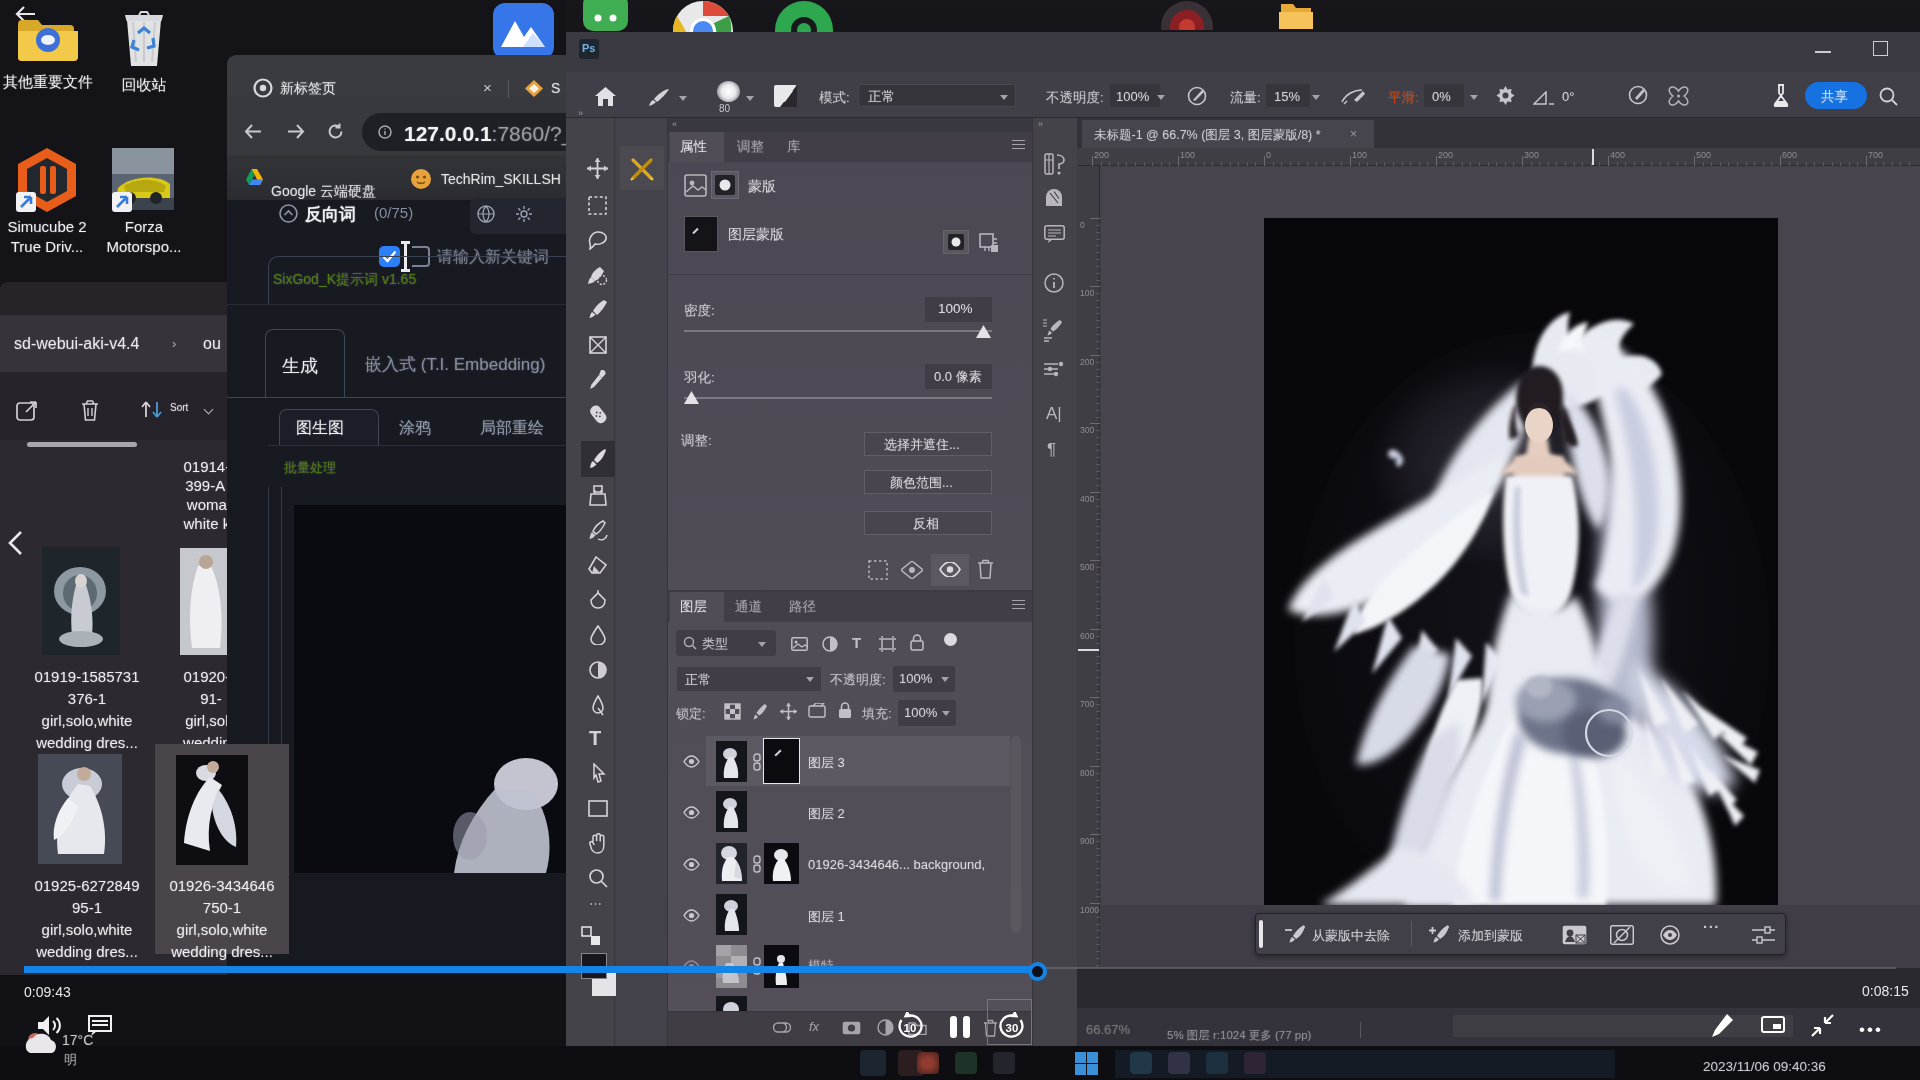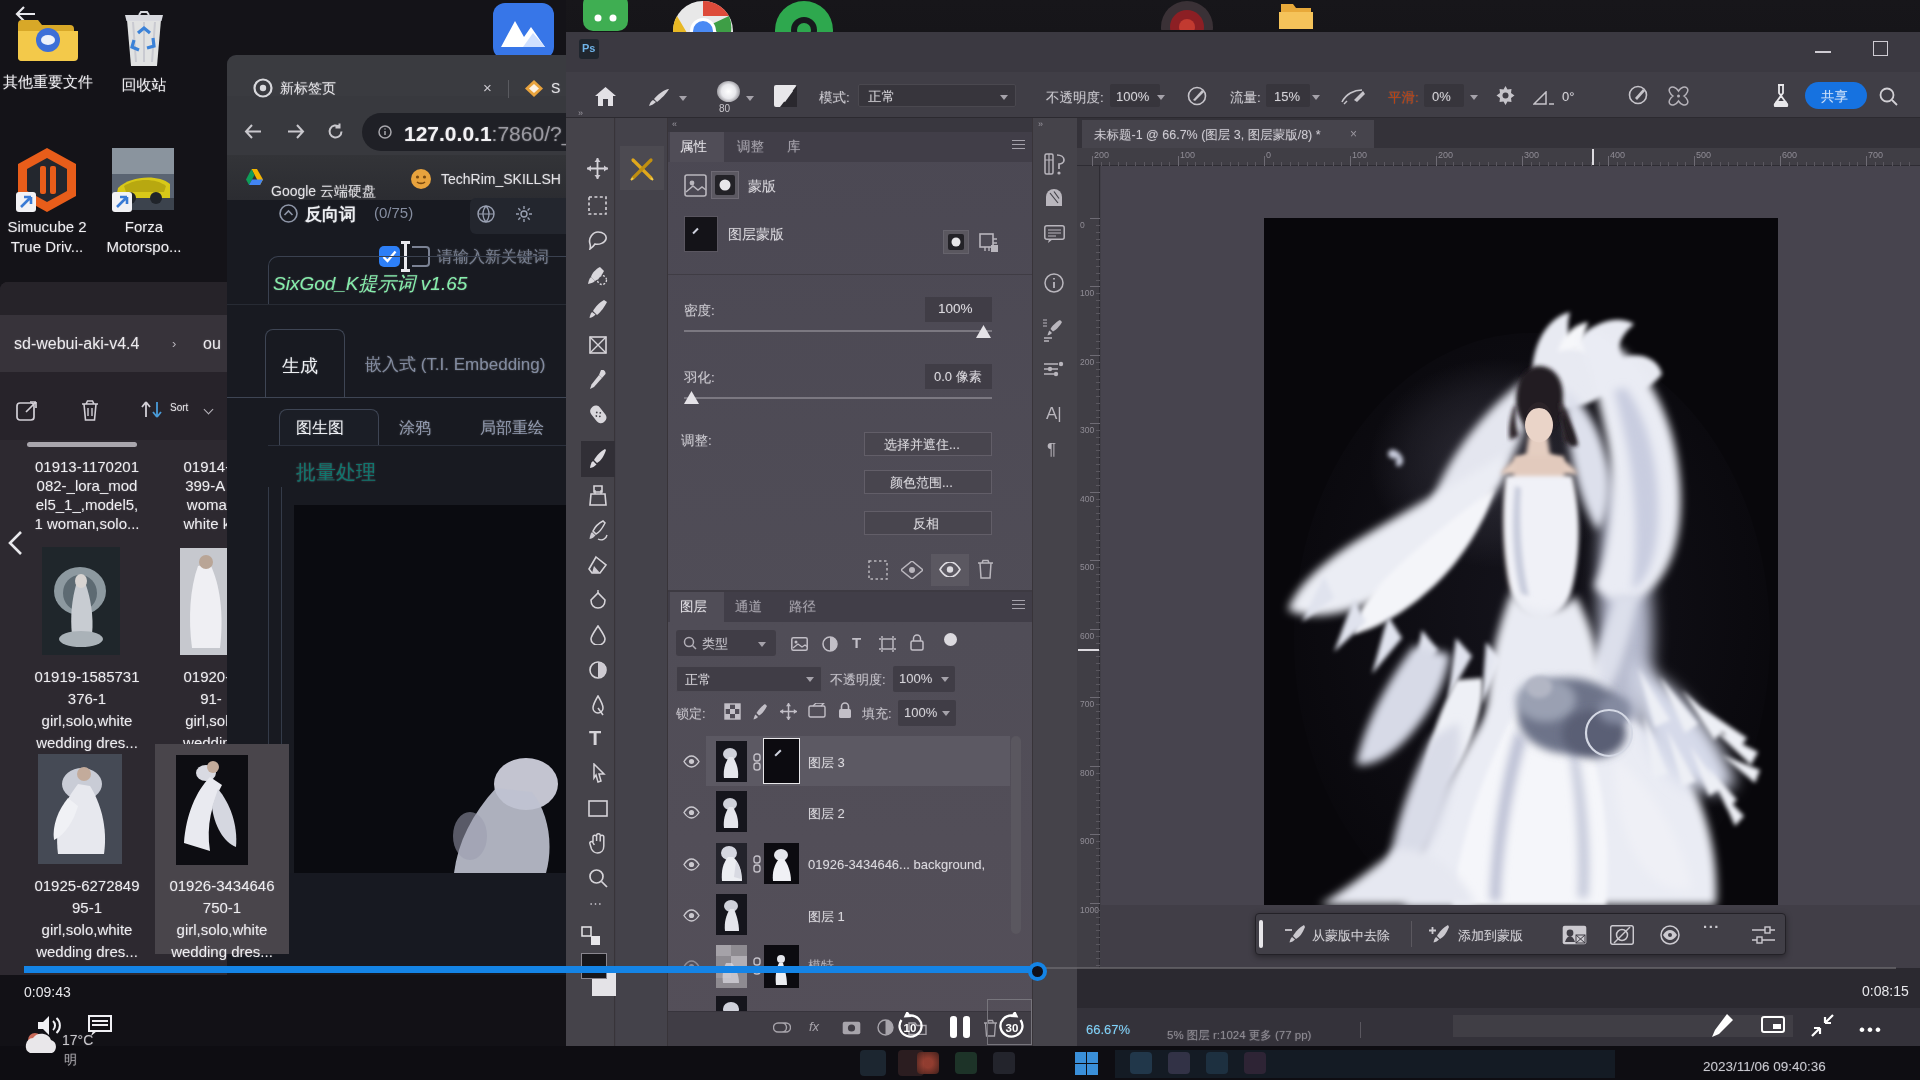--- a/index.html
+++ b/index.html
@@ -120,21 +120,20 @@
   <path d="M8 9 v8 M12 9 v8" stroke="#d2cfd6" stroke-width="1.4"></path>
 </svg>
 <svg class="abs" style="left:140px;top:400px;" width="26" height="19" viewBox="0 0 26 19">
   <path d="M6 17 V2 M6 2 L2 7 M6 2 L10 7" stroke="#d2cfd6" stroke-width="1.8" fill="none"></path>
   <path d="M17 2 V17 M17 17 L13 12 M17 17 L21 12" stroke="#4a9bd8" stroke-width="1.8" fill="none"></path>
 </svg>
 <div class="tx blur" style="left:170px;top:402px;font-size:10px;color:#e8e6ea;">Sort</div>
 <div class="chev" style="left:205px;top:406px;"></div>
 <div class="abs" style="left:27px;top:442px;width:110px;height:5px;background:#a9a6ad;border-radius:3px;"></div>
 
-<div class="tx blur" style="left:28px;top:457px;width:118px;text-align:center;font-size:15px;line-height:19px;color:#eeedf1;">01913-1170201<br>082-_lora_mod<br>el5_1_,model5,<br>1 woman,solo...</div>
 <div class="tx blur" style="left:152px;top:457px;width:118px;text-align:center;font-size:15px;line-height:19px;color:#eeedf1;">01914-3<br>399-A b<br>woman<br>white ko</div>
 
 <svg class="abs" style="left:42px;top:547px;" width="78" height="108" viewBox="0 0 78 108">
   <rect width="78" height="108" fill="#1f262b"></rect>
   <ellipse cx="38" cy="44" rx="26" ry="24" fill="#8d99a0"></ellipse>
   <ellipse cx="38" cy="46" rx="17" ry="18" fill="#5d6a72"></ellipse>
   <path d="M34 38 C30 52 28 70 30 88 L50 88 C52 68 48 50 44 38 Z" fill="#c8ccd2"></path>
   <ellipse cx="39" cy="34" rx="6" ry="7" fill="#d8d4d2"></ellipse>
   <ellipse cx="39" cy="92" rx="22" ry="8" fill="#aab2b8"></ellipse>
 </svg>
@@ -226,33 +225,33 @@
 <svg class="abs" style="left:382px;top:250px;" width="15" height="13" viewBox="0 0 15 13">
       <path d="M1.5 7 L5.5 11 L13.5 1.5" stroke="#fff" stroke-width="2.4" fill="none"></path>
     </svg>
 <div class="abs" style="left:404px;top:243px;width:3px;height:27px;background:#e9e9ee;"></div>
 <div class="abs" style="left:401px;top:241px;width:9px;height:3px;background:#e9e9ee;"></div>
 <div class="abs" style="left:401px;top:269px;width:9px;height:3px;background:#e9e9ee;"></div>
 <div class="abs" style="left:412px;top:246px;width:18px;height:21px;border:2px solid #7b8294;border-left:none;border-radius:0 4px 4px 0;"></div>
 <div class="tx blur" style="left:437px;top:247px;font-size:16px;color:#767e90;">请输入新关键词</div>
 
 <div class="abs" style="left:268px;top:256px;width:836px;height:48px;border:1px solid #3a4150;border-right:none;border-bottom:none;border-radius:10px 0 0 0;"></div>
-<div class="tx blur" style="left:273px;top:271px;font-size:19px;color:#86efac;font-style:italic;">SixGod_K提示词 v1.65</div>
+<div class="tx blur" style="left:273px;top:271px;font-size:14px;color:#4d7c0f;">SixGod_K提示词 v1.65</div>
 <div class="abs" style="left:227px;top:304px;width:877px;height:1px;background:#272b34;"></div>
 
 <div class="abs" style="left:265px;top:329px;width:80px;height:69px;border:1px solid #3e4554;border-bottom:none;border-radius:8px 8px 0 0;"></div>
 <div class="tx blur" style="left:282px;top:354px;font-size:18px;color:#eef0f4;">生成</div>
 <div class="tx blur" style="left:365px;top:353px;font-size:17px;color:#828ba0;">嵌入式 (T.I. Embedding)</div>
 <div class="abs" style="left:227px;top:397px;width:877px;height:1px;background:#3e4554;"></div>
 
 <div class="abs" style="left:279px;top:409px;width:100px;height:36px;border:1px solid #3e4554;border-bottom:none;border-radius:8px 8px 0 0;background:#1b1e26;"></div>
 <div class="tx blur" style="left:296px;top:418px;font-size:16px;color:#edeff3;">图生图</div>
 <div class="tx blur" style="left:399px;top:418px;font-size:16px;color:#929bb0;">涂鸦</div>
 <div class="tx blur" style="left:480px;top:418px;font-size:16px;color:#929bb0;">局部重绘</div>
-<div class="tx blur" style="left:296px;top:459px;font-size:20px;color:#0f766e;">批量处理</div>
+<div class="tx blur" style="left:284px;top:459px;font-size:13px;color:#4d7c0f;">批量处理</div>
 <div class="abs" style="left:268px;top:445px;width:836px;height:1px;background:#2b303c;"></div>
 
 <div class="abs" style="left:268px;top:487px;width:836px;height:400px;border-left:1px solid #343b49;"></div>
 <div class="abs" style="left:281px;top:487px;width:823px;height:400px;border-left:1px solid #343b49;"></div>
 <div class="abs" style="left:294px;top:505px;width:810px;height:368px;background:#0a0b10;"></div>
 <svg class="abs" style="left:430px;top:750px;" width="138" height="123" viewBox="0 0 138 123">
   <ellipse cx="96" cy="34" rx="32" ry="26" fill="#cdcfdb" opacity="0.95"></ellipse>
   <path d="M66 38 C42 64 28 92 24 123 L116 123 C124 94 118 62 102 42 Z" fill="#bfc2d0" opacity="0.9"></path>
   <ellipse cx="40" cy="86" rx="17" ry="24" fill="#9a9dae" opacity="0.55"></ellipse>
 </svg>
@@ -1132,21 +1131,21 @@
       <circle cx="12" cy="10" r="2" fill="#413f47"></circle>
     </svg>
 <div class="tx" style="left:1703px;top:914px;font-size:15px;letter-spacing:1.5px;font-weight:bold;color:#cbc9cf;">...</div>
 <svg class="abs" style="left:1752px;top:926px;" width="23" height="18" viewBox="0 0 23 18">
       <path d="M0 4 h23 M0 14 h23" stroke="#cbc9cf" stroke-width="1.6"></path>
       <rect x="13" y="1" width="5" height="6" fill="#413f47" stroke="#cbc9cf" stroke-width="1.4"></rect>
       <rect x="5" y="11" width="5" height="6" fill="#413f47" stroke="#cbc9cf" stroke-width="1.4"></rect>
     </svg>
 
 <div class="abs" style="left:1077px;top:1008px;width:843px;height:38px;background:#34323a;"></div>
-<div class="tx dk" style="left:1086px;top:1022px;font-size:13px;color:#7dd3fc;">66.67%</div>
+<div class="tx dk" style="left:1086px;top:1022px;font-size:13px;color:#737373;">66.67%</div>
 <div class="tx dk" style="left:1167px;top:1028px;font-size:11.5px;color:#8e8b93;">5% 图层 r:1024 更多 (77 pp)</div>
 <div class="abs" style="left:1360px;top:1022px;width:1px;height:16px;background:#5a575f;"></div>
 <div class="abs" style="left:1453px;top:1015px;width:340px;height:22px;background:#403e45;"></div>
 <div id="canvasarea2"></div>
 
 <div class="abs" style="left:0;top:975px;width:566px;height:105px;background:#121116;"></div>
 <div class="abs" style="left:0;top:1046px;width:1920px;height:34px;background:#0e0d12;"></div>
 <div class="abs" style="left:860px;top:1050px;width:26px;height:26px;background:#1c2630;border-radius:4px;"></div>
 <div class="abs" style="left:898px;top:1050px;width:26px;height:26px;background:#2b1d20;border-radius:4px;"></div>
 <div class="abs" style="left:917px;top:1052px;width:22px;height:22px;background:radial-gradient(circle,#a84535 30%,#48231d 100%);border-radius:4px;opacity:0.85;"></div>

